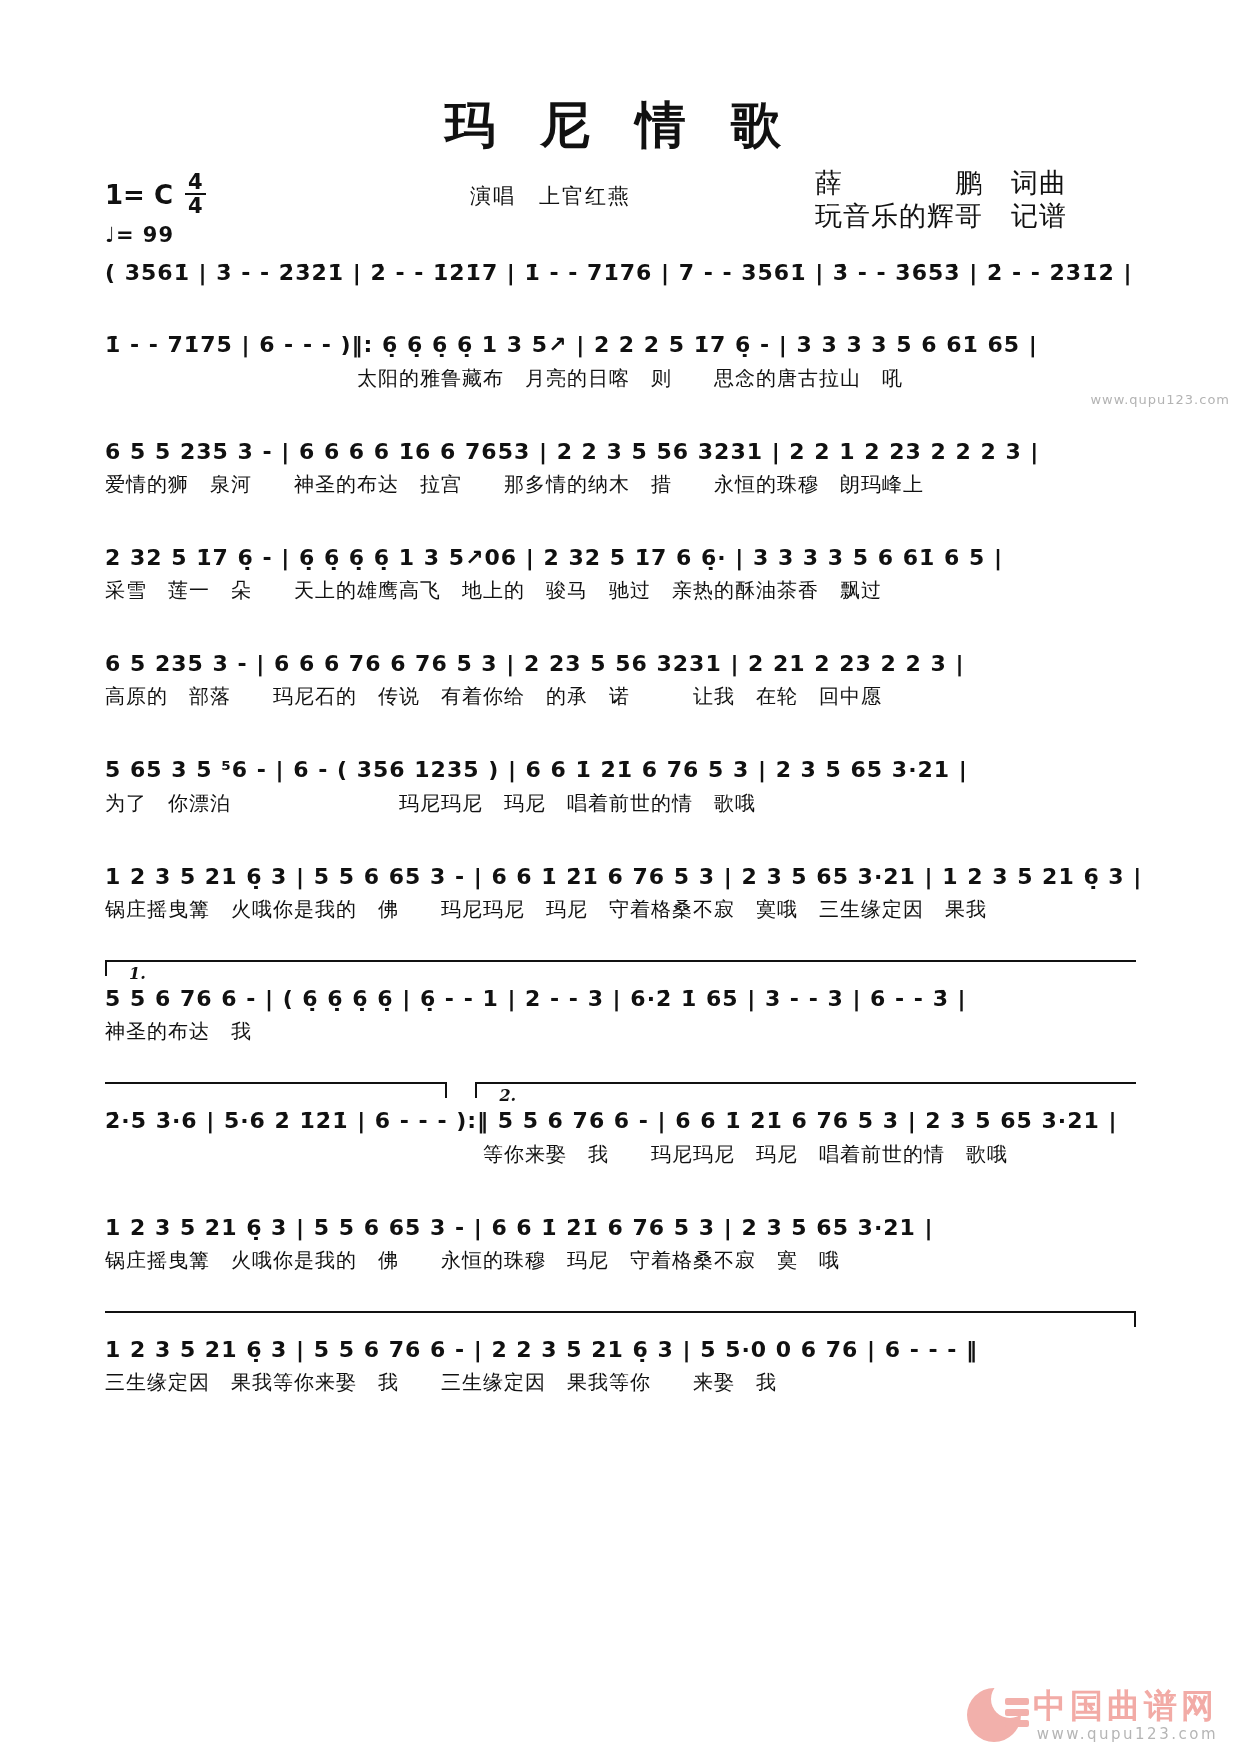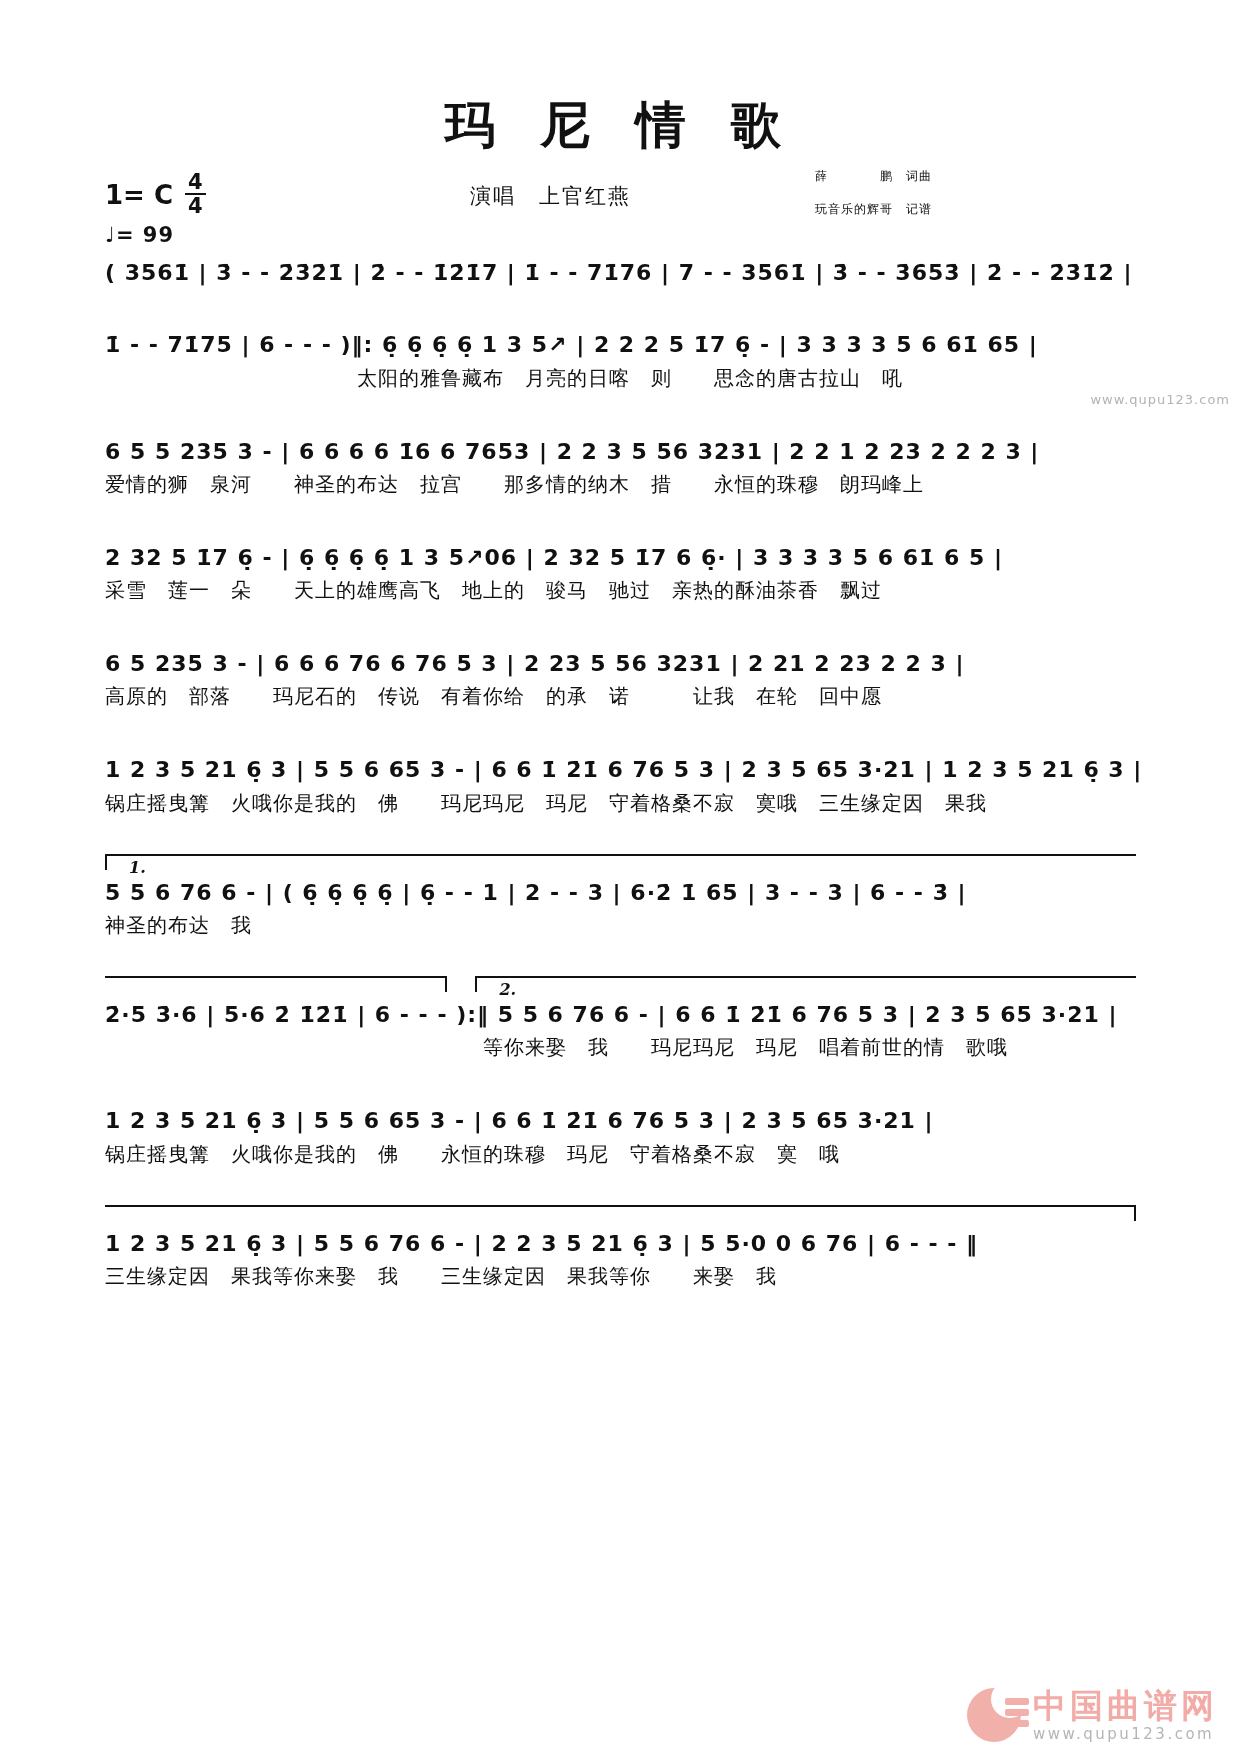--- a/index.html
+++ b/index.html
@@ -18,23 +18,23 @@
     text-align:center;
     font-family:"DejaVu Serif",serif;
     font-weight:bold;font-size:50px;letter-spacing:14px;
   }
   .performer{
     position:absolute;top:182px;left:470px;
     font-family:"DejaVu Serif",serif;
     font-size:21px;letter-spacing:2px;
   }
   .credits{
-    position:absolute;top:160px;left:815px;
+    position:absolute;top:167px;left:815px;
     font-family:Liberation Sans, sans-serif;
-    font-size:12px;line-height:33px;letter-spacing:1px;
+    font-size:27px;line-height:33px;letter-spacing:1px;
   }
   .keysig-block{position:absolute;top:172px;left:105px;}
   .keysig{font-weight:bold;font-size:26px;display:flex;align-items:center;gap:12px;}
   .frac{display:inline-flex;flex-direction:column;align-items:center;line-height:1;font-size:21px;font-weight:bold;}
   .frac .num{padding:0 3px;}
   .frac .den{border-top:2px solid #111;padding:1px 3px 0;}
   .tempo{font-weight:bold;font-size:21px;margin-top:6px;letter-spacing:1px;}
   .watermark-top{
     position:absolute;top:392px;right:10px;
     font-size:13px;color:#b3b3b3;letter-spacing:1px;
@@ -69,21 +69,21 @@
   .logo-crescent{
     position:absolute;left:0;top:0;width:54px;height:54px;border-radius:50%;
     background:#f2b0ab;
   }
   .logo-crescent::after{
     content:"";position:absolute;right:-8px;top:-8px;width:38px;height:38px;
     border-radius:50%;background:#ffffff;
   }
   .logo-bars{position:absolute;right:-6px;top:10px;display:flex;flex-direction:column;gap:4px;}
   .logo-bars span{display:block;width:24px;height:7px;background:#f2b0ab;border-radius:2px;}
-  .footer-text{display:flex;flex-direction:column;}
+  .footer-text{display:flex;flex-direction:column;align-items:flex-end;}
   .site-name{
     font-family:"DejaVu Serif",serif;
     font-weight:bold;font-size:33px;letter-spacing:4px;color:#f2aba6;line-height:1.05;
   }
   .site-url{font-size:15px;color:#b5b5b5;letter-spacing:2.5px;margin-top:2px;}
 </style>
 </head>
 <body>
 
 <div class="page">
@@ -122,20 +122,24 @@
         <div class="notes">6 5 5 235 3 - | 6 6 6 6 1̇6 6 7653 | 2 2 3 5 56 3231 | 2 2 1 2 23 2 2 2 3 |</div>
         <div class="lyrics">爱情的狮　泉河　　神圣的布达　拉宫　　那多情的纳木　措　　永恒的珠穆　朗玛峰上</div>
       </div>
       <div class="system">
         <div class="notes">2 32 5 1̇7 6̣ - | 6̣ 6̣ 6̣ 6̣ 1 3 5↗06 | 2 32 5 1̇7 6 6̣· | 3 3 3 3 5 6 61̇ 6 5 |</div>
         <div class="lyrics">采雪　莲一　朵　　天上的雄鹰高飞　地上的　骏马　驰过　亲热的酥油茶香　飘过</div>
       </div>
       <div class="system">
         <div class="notes">6 5 235 3 - | 6 6 6 76 6 76 5 3 | 2 23 5 56 3231 | 2 21 2 23 2 2 3 |</div>
         <div class="lyrics">高原的　部落　　玛尼石的　传说　有着你给　的承　诺　　　让我　在轮　回中愿</div>
+      </div>
+      <div class="system">
+        <div class="notes">5 65 3 5 ⁵6 - | 6 - ( 356 1235 ) | 6 6 1̇ 2̇1̇ 6 76 5 3 | 2 3 5 65 3·21 |</div>
+        <div class="lyrics">为了　你漂泊　　　　　　　　玛尼玛尼　玛尼　唱着前世的情　歌哦</div>
       </div>
       <div class="system">
         <div class="notes">1 2 3 5 21 6̣ 3 | 5 5 6 65 3 - | 6 6 1̇ 2̇1̇ 6 76 5 3 | 2 3 5 65 3·21 | 1 2 3 5 21 6̣ 3 |</div>
         <div class="lyrics">锅庄摇曳篝　火哦你是我的　佛　　玛尼玛尼　玛尼　守着格桑不寂　寞哦　三生缘定因　果我</div>
       </div>
       <div class="system">
         <div class="volta-row">
           <div class="volta-seg tick-l" style="left: 0%; width: 100%;">
             <span class="volta-label">1.</span>
           </div>

